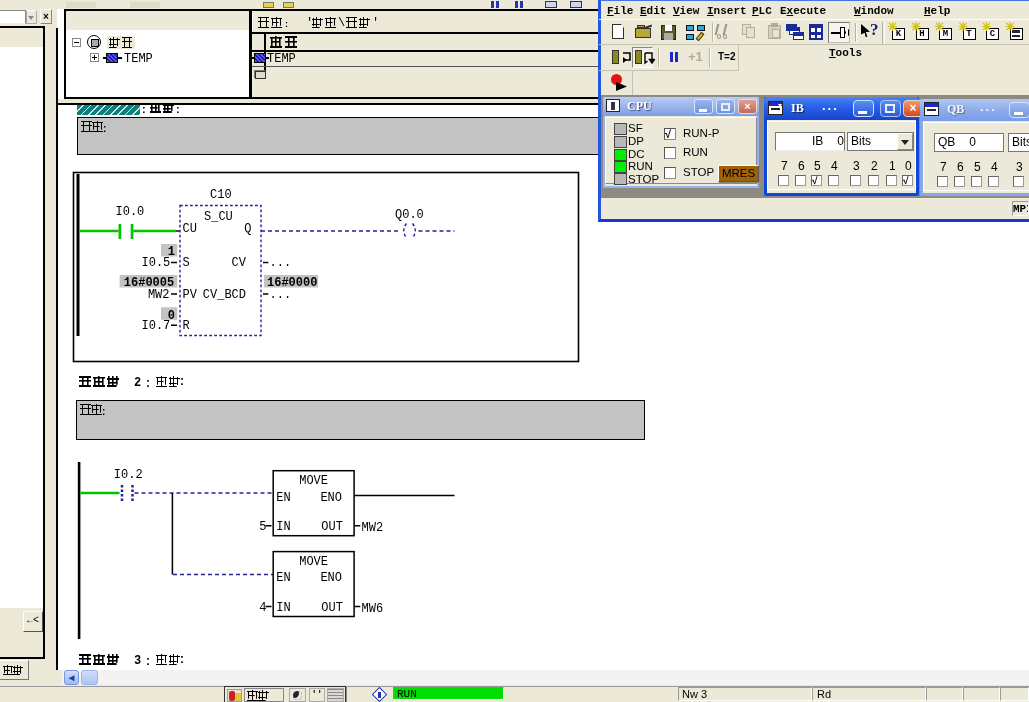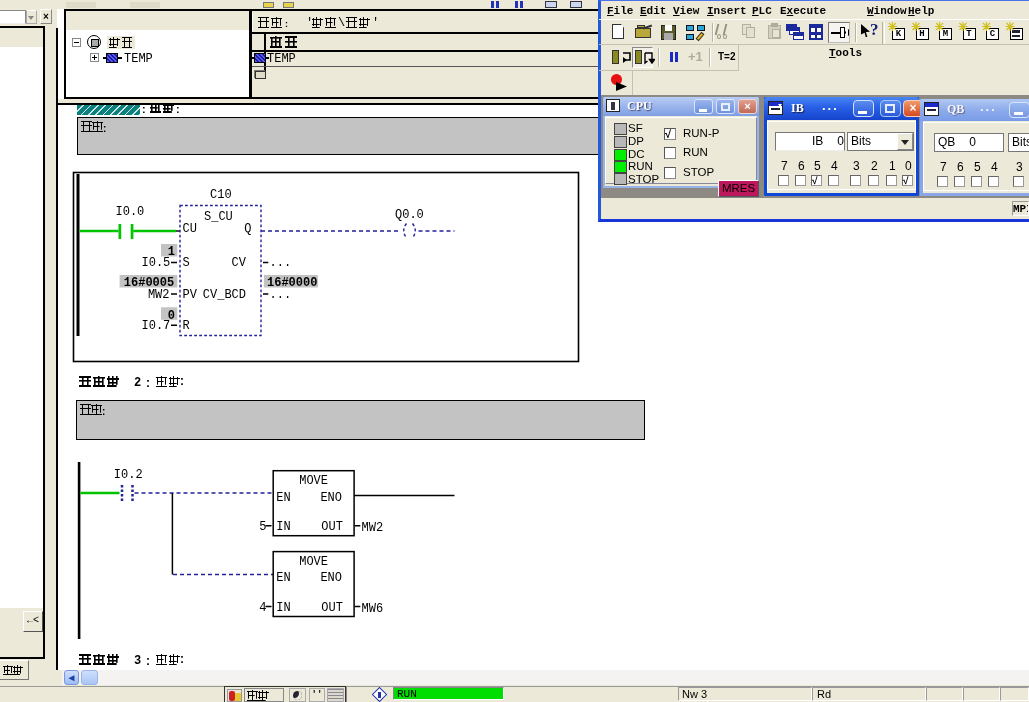--- a/index.html
+++ b/index.html
@@ -268,22 +268,22 @@
 <div id="plcsim" class="abs" style="left:598px;top:0;width:431px;height:222px;background:#ece9d8;border-left:3px solid #2458dc;border-bottom:4px solid #1836d8;border-top:1px solid #4a72e8;">
 
  <div class="abs" style="left:-2px;top:0;width:428px;height:18px;font:bold 11px 'Liberation Mono';">
   <span class="abs" style="left:8px;top:4px;"><u>F</u>ile</span>
   <span class="abs" style="left:41px;top:4px;"><u>E</u>dit</span>
   <span class="abs" style="left:74px;top:4px;"><u>V</u>iew</span>
   <span class="abs" style="left:108px;top:4px;"><u>I</u>nsert</span>
   <span class="abs" style="left:153px;top:4px;"><u>P</u>LC</span>
   <span class="abs" style="left:181px;top:4px;">E<u>x</u>ecute</span>
   <span class="abs" style="left:230px;top:4px;margin-top:42px;"><u>T</u>ools</span>
-  <span class="abs" style="left:268px;top:4px;text-align:center;"><u>W</u>indow</span>
-  <span class="abs" style="left:309px;top:4px;text-align:center;"><u>H</u>elp</span>
+  <span class="abs" style="left:255px;top:4px;text-align:center;"><u>W</u>indow</span>
+  <span class="abs" style="left:325px;top:4px;text-align:center;"><u>H</u>elp</span>
  </div>
 
  <div class="abs" style="left:-2px;top:18px;width:428px;height:26px;border-top:1px solid #fff;border-bottom:1px solid #c6c2b2;">
 
   <div class="abs" style="left:13px;top:4px;width:12px;height:15px;background:#fff;border:1px solid #333;clip-path:polygon(0 0,75% 0,100% 25%,100% 100%,0 100%);"></div>
 
   <div class="abs" style="left:36px;top:8px;width:16px;height:10px;background:#b8a838;border:1px solid #333;"></div>
   <div class="abs" style="left:38px;top:5px;width:8px;height:3px;background:#b8a838;border:1px solid #333;"></div>
   <div class="abs" style="left:44px;top:6px;width:9px;height:1.5px;background:#333;transform:rotate(-20deg);"></div>
 
@@ -399,21 +399,21 @@
     <div class="abs" style="left:8px;top:31px;width:13px;height:12px;background:#0e0;border:1.5px solid #444;"></div>
     <div class="abs" style="left:8px;top:43px;width:13px;height:12px;background:#0e0;border:1.5px solid #444;"></div>
     <div class="abs" style="left:8px;top:55px;width:13px;height:12px;background:#b8b8b8;border:1.5px solid #444;"></div>
     <div class="abs" style="left:22px;top:4px;font:11.5px 'Liberation Sans';line-height:12.8px;">SF<br>DP<br>DC<br>RUN<br>STOP</div>
     <div class="abs" style="left:58px;top:10px;width:12px;height:12px;background:#fff;border:1px solid #888;border-top-color:#555;border-left-color:#555;font:bold 11px 'Liberation Sans';line-height:11px;">√</div>
     <div class="abs" style="left:77px;top:9px;font:11.5px 'Liberation Sans';">RUN-P</div>
     <div class="abs" style="left:58px;top:29px;width:12px;height:12px;background:#fff;border:1px solid #888;border-top-color:#555;border-left-color:#555;"></div>
     <div class="abs" style="left:77px;top:28px;font:11.5px 'Liberation Sans';">RUN</div>
     <div class="abs" style="left:58px;top:49px;width:12px;height:12px;background:#fff;border:1px solid #888;border-top-color:#555;border-left-color:#555;"></div>
     <div class="abs" style="left:77px;top:48px;font:11.5px 'Liberation Sans';">STOP</div>
-    <div class="abs" style="left:112px;top:47px;width:41px;height:17px;background:#be185d;border:1px solid #555;border-top-color:#fff;border-left-color:#fff;box-shadow:1px 1px 0 #888;font:11.5px 'Liberation Sans';text-align:center;line-height:15px;margin-top:15px;">MRES</div>
+    <div class="abs" style="left:112px;top:47px;width:41px;height:17px;background:#a16207;border:1px solid #555;border-top-color:#fff;border-left-color:#fff;box-shadow:1px 1px 0 #888;font:11.5px 'Liberation Sans';text-align:center;line-height:15px;">MRES</div>
   </div>
  </div>
 
  <div id="ibwin" class="abs" style="left:163px;top:96px;width:155px;height:99px;background:#ece9d8;border:3px solid #0f48d8;border-top:none;border-radius:0 0 2px 2px;">
   <div class="abs" style="left:-3px;top:0;width:155px;height:23px;background:linear-gradient(#4a86f4 0%,#2a62e8 40%,#1544cc 100%);border-radius:3px 3px 0 0;">
     <div class="abs" style="left:4px;top:4px;width:15px;height:14px;background:#fff;border:1px solid #222;">
           <div class="abs" style="left:0;top:0;width:13px;height:4px;background:#1a2acc;"></div>
           <div class="abs" style="left:2px;top:6px;width:9px;height:2px;background:#223;"></div>
           <div class="abs" style="left:9px;top:1.5px;width:0;height:0;border:2px solid transparent;border-top:3px solid #fff;"></div>
         </div>

